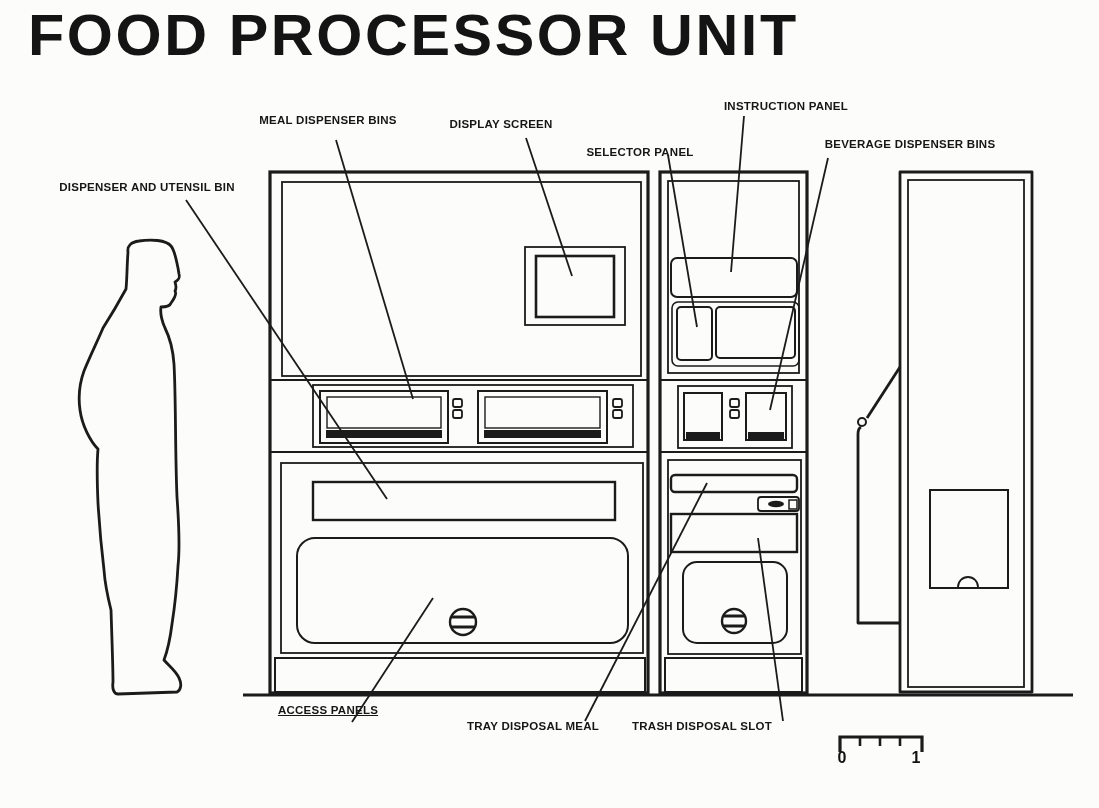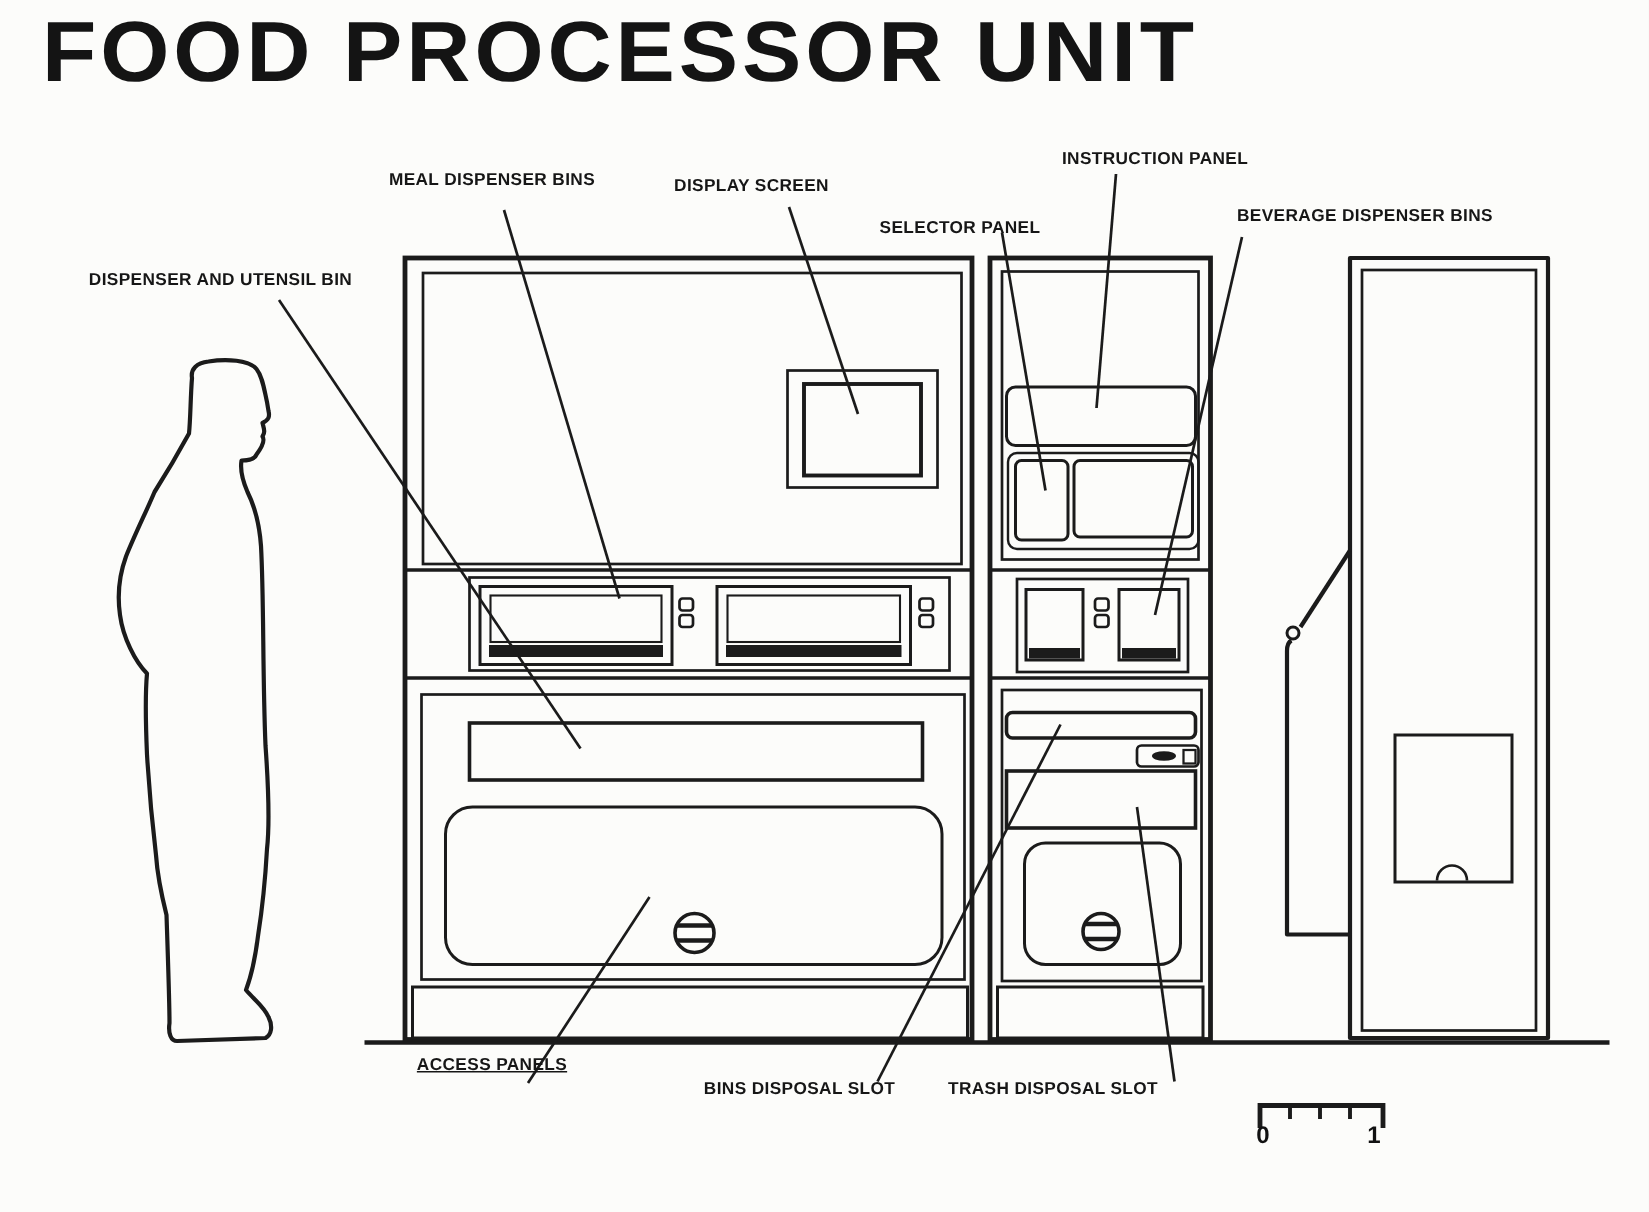--- a/index.html
+++ b/index.html
@@ -161,21 +161,21 @@
       <line class="ink" x1="900" y1="737" x2="900" y2="746" stroke-width="2.6"></line>
     </g>
   </svg>
 
   <div class="title">FOOD PROCESSOR UNIT</div>
 
   <div class="callout" style="left:147px;top:181px;">DISPENSER AND UTENSIL BIN</div>
   <div class="callout" style="left:304px;top:114px;margin-left:24px;">MEAL DISPENSER BINS</div>
   <div class="callout" style="left:501px;top:118px;">DISPLAY SCREEN</div>
   <div class="callout" style="left:640px;top:136px;margin-top:10px;">SELECTOR PANEL</div>
-  <div class="callout" style="left:770px;top:100px;">INSTRUCTION PANEL</div>
+  <div class="callout" style="left:786px;top:100px;">INSTRUCTION PANEL</div>
   <div class="callout" style="left:910px;top:138px;text-align:center;">BEVERAGE DISPENSER BINS</div>
   <div class="callout" style="left:328px;top:704px;text-decoration:underline;">ACCESS PANELS</div>
-  <div class="callout" style="left:533px;top:720px;">BINS DISPOSAL SLOT</div>
+  <div class="callout" style="left:533px;top:720px;">TRAY DISPOSAL MEAL</div>
   <div class="callout" style="left:702px;top:720px;">TRASH DISPOSAL SLOT</div>
 
   <div class="scale-num" style="left:842px;top:749px;">0</div>
   <div class="scale-num" style="left:916px;top:749px;">1</div>
 </div>
 
 </body></html>

